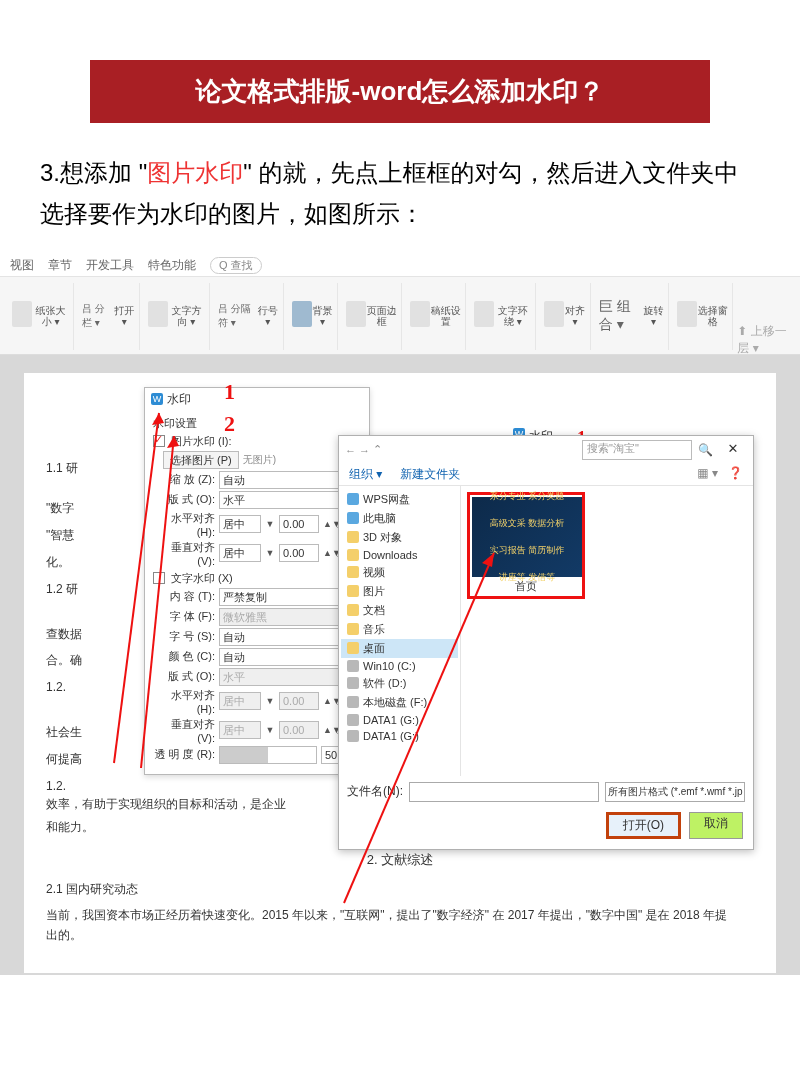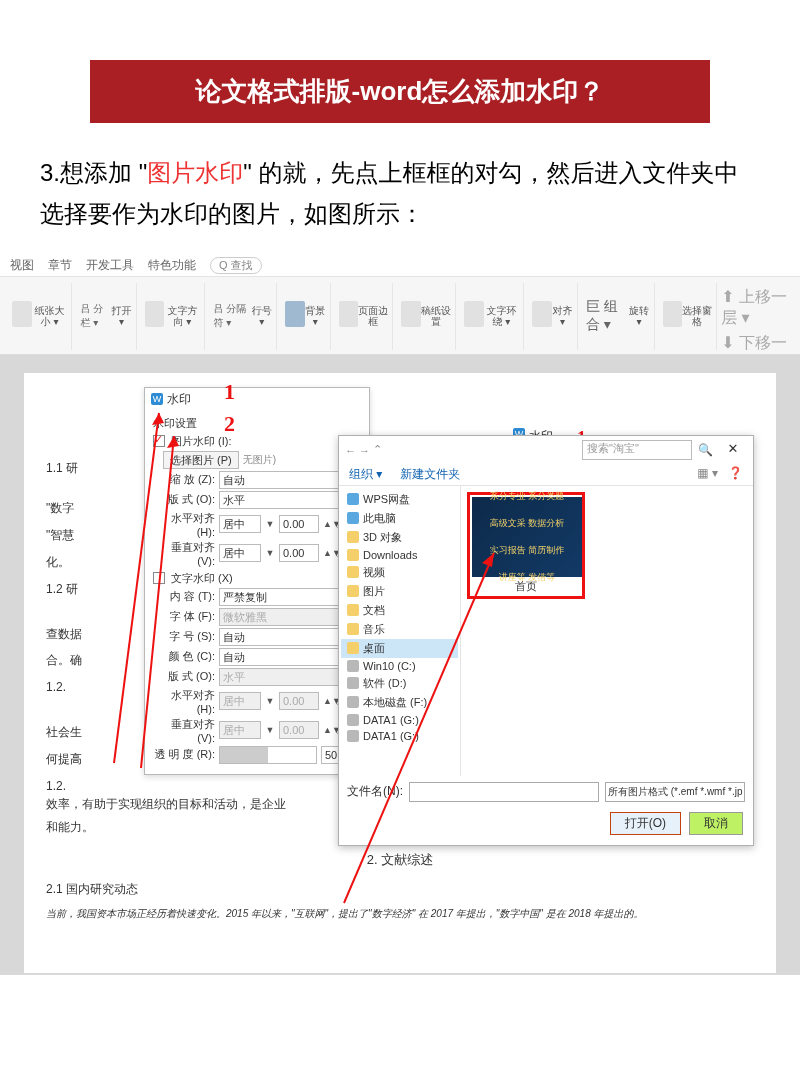--- a/index.html
+++ b/index.html
@@ -8,21 +8,21 @@
   .instruction { font-size: 24px; line-height: 1.7; padding: 0 40px 18px 40px; }
   .instruction .hl { color: #e33; }
   .tabs { display: flex; gap: 14px; font-size: 12px; color: #666; padding: 4px 10px 2px 10px; border-bottom: 1px solid #e4e4e4; align-items: center; }
   .search-chip { border: 1px solid #ccc; border-radius: 10px; padding: 0 8px; font-size: 11px; color: #888; }
   .ribbon { display: flex; gap: 4px; background: #f6f6f6; border-bottom: 1px solid #ddd; padding: 6px 8px 4px 8px; height: 78px; }
   .ribbon-group { display: flex; flex-direction: row; align-items: center; font-size: 11px; color: #555; padding: 0 4px; border-right: 1px solid #e6e6e6; min-width: 46px; }
   .ribbon-group:last-child { border-right: none; }
   .ribbon-icon { width: 26px; height: 26px; background: #e1e1e1; margin-bottom: 4px; border-radius: 2px; }
   .ribbon-icon.active { background: #9fbad0; }
   .ribbon-label { font-size: 10px; text-align: center; line-height: 1.15; }
-  .ribbon-side { font-size: 16px; color: #aaa; display: flex; flex-direction: column; gap: 4px; padding-top: 4px; }
+  .ribbon-side { font-size: 12px; color: #aaa; display: flex; flex-direction: column; gap: 4px; padding-top: 4px; margin-top: 36px; }
   .workspace { position: relative; background: #d8d8d8; height: 620px; padding-top: 18px; }
   .page { background: #fff; margin: 0 24px; height: 600px; padding: 55px 22px 12px 22px; position: relative; font-size: 13px; color: #333; }
   .doc-line { margin: 4px 0; font-size: 12px; }
 
   
   .wm-dialog { position: absolute; top: 14px; left: 120px; width: 226px; background: #fff; border: 1px solid #b8b8b8; box-shadow: 0 2px 6px rgba(0,0,0,.15); font-size: 12px; }
   .wm-title { background: #fff; padding: 3px 6px; font-size: 12px; color: #333; display:flex; align-items:center; gap:4px; }
   .wm-logo { width:12px; height:12px; background:#2d8cd4; border-radius:2px; color:#fff; font-size:9px; line-height:12px; text-align:center; }
   .wm-body { padding: 4px 8px 8px 8px; }
   .wm-section-label { font-size: 11px; margin: 1px 0 3px 0; }
@@ -53,21 +53,21 @@
   .fp-side-icon.d { background: #b8b8b8; }
   .fp-content { flex: 1; padding: 6px; position: relative; }
   .fp-thumb-wrap { border: 3px solid #e11; padding: 2px; width: 118px; }
   .fp-thumb { width: 110px; height: 80px; background: linear-gradient(135deg,#0d2a4a,#123a66); color:#f3d26a; font-size:9px; display:flex; flex-direction:column; align-items:center; justify-content:center; gap:14px; text-align:center; padding:4px; }
   .fp-thumb-label { text-align: center; font-size: 11px; margin-top: 2px; }
   .fp-footer { display: flex; align-items: center; gap: 6px; padding: 6px 8px; font-size: 12px; }
   .fp-footer .fld { flex: 1; height: 20px; border: 1px solid #aaa; }
   .fp-footer .sel { width: 140px; height: 20px; border: 1px solid #aaa; font-size: 10px; padding: 0 2px; line-height:18px; overflow:hidden; white-space:nowrap; }
   .fp-actions { display: flex; justify-content: flex-end; gap: 8px; padding: 4px 10px 10px 10px; }
   .fp-btn { border: 1px solid #999; padding: 2px 14px; font-size: 12px; background: #bef264; }
-  .fp-btn.primary { border: 1px solid #c2410c; background:#e7f1fa; }
+  .fp-btn.primary { border: 3px solid #c2410c; background:#e7f1fa; }
 
   .arrow-svg { position:absolute; pointer-events:none; }
 
   .mini-title { position:absolute; top:55px; right:190px; display:flex; align-items:flex-start; gap:4px; font-size:12px; }
   .mini-title .wm-callout2 { color:#e11; font-weight:bold; font-family:"Comic Sans MS",cursive; font-size:18px; }
 </style>
 </head>
 <body>
 
 <div class="banner">论文格式排版-word怎么添加水印？</div>
@@ -155,21 +155,21 @@
       <div class="doc-line">1.2.</div>
     </div>
 
     <div style="position:absolute; left:22px; top:418px; font-size:12px; line-height:1.6; width:330px;">
       <div class="doc-line">效率，有助于实现组织的目标和活动，是企业</div>
       <div class="doc-line">和能力。</div>
     </div>
 
     <div style="position:absolute; left:0; right:0; top:478px; text-align:center; font-size:13px;">2. 文献综述</div>
     <div style="position:absolute; left:22px; top:508px; font-size:12px;">2.1 国内研究动态</div>
-    <div style="position:absolute; left:22px; right:38px; top:532px; font-size:10px; line-height:1.7;font-style:italic;">        当前，我国资本市场正经历着快速变化。2015 年以来，"互联网"，提出了"数字经济" 在 2017 年提出，"数字中国" 是在 2018 年提出的。</div>
+    <div style="position:absolute; left:22px; right:38px; top:532px; font-size:12px; line-height:1.7;">        当前，我国资本市场正经历着快速变化。2015 年以来，"互联网"，提出了"数字经济" 在 2017 年提出，"数字中国" 是在 2018 年提出的。</div>
 
     <div class="wm-dialog">
       <div class="wm-title">
           <span class="wm-logo">W</span>
           <span>水印</span>
         </div>
       <div class="wm-body">
         <div class="wm-section-label">水印设置</div>
         <div class="wm-row">
           <span class="wm-chk checked"></span>

